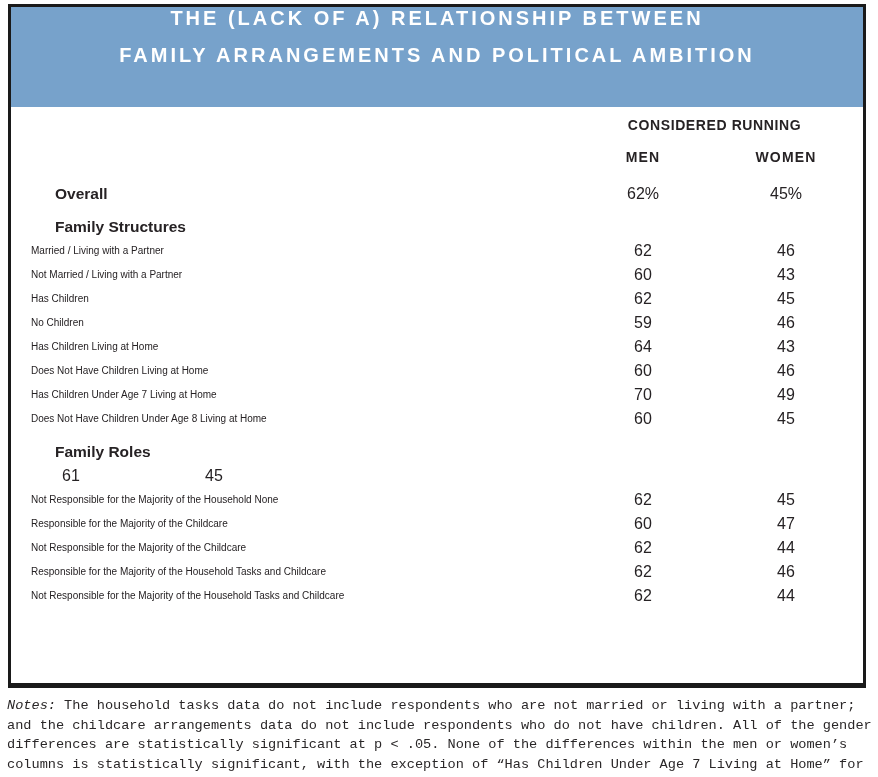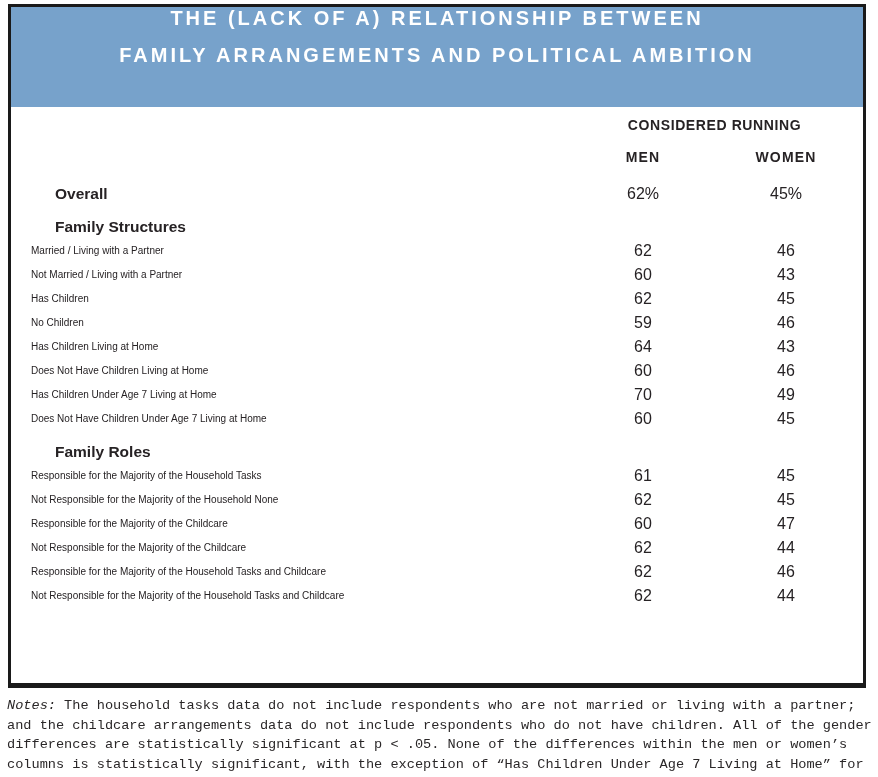--- a/index.html
+++ b/index.html
@@ -172,33 +172,32 @@
           <div class="cell-val women">46</div>
         </div>
 
         <div class="row indent flexrow">
           <div class="label-area cell-label">Has Children Under Age 7 Living at Home</div>
           <div class="cell-val">70</div>
           <div class="cell-val women">49</div>
         </div>
 
         <div class="row indent flexrow">
-          <div class="label-area cell-label">Does Not Have Children Under Age 7 Living at Home</div>
+          <div class="label-area cell-label">Does Not Have Children Under Age 8 Living at Home</div>
           <div class="cell-val">60</div>
           <div class="cell-val women">45</div>
         </div>
 
         <div class="row bold gap flexrow">
           <div class="label-area cell-label">Family Roles</div>
           <div class="cell-val"></div>
           <div class="cell-val women"></div>
         </div>
 
         <div class="row indent flexrow">
-          <div class="label-area cell-label">Responsible for the Majority of the Household Tasks</div>
           <div class="cell-val">61</div>
           <div class="cell-val women">45</div>
         </div>
 
         <div class="row indent flexrow">
           <div class="label-area cell-label">Not Responsible for the Majority of the Household None</div>
           <div class="cell-val">62</div>
           <div class="cell-val women">45</div>
         </div>
 

